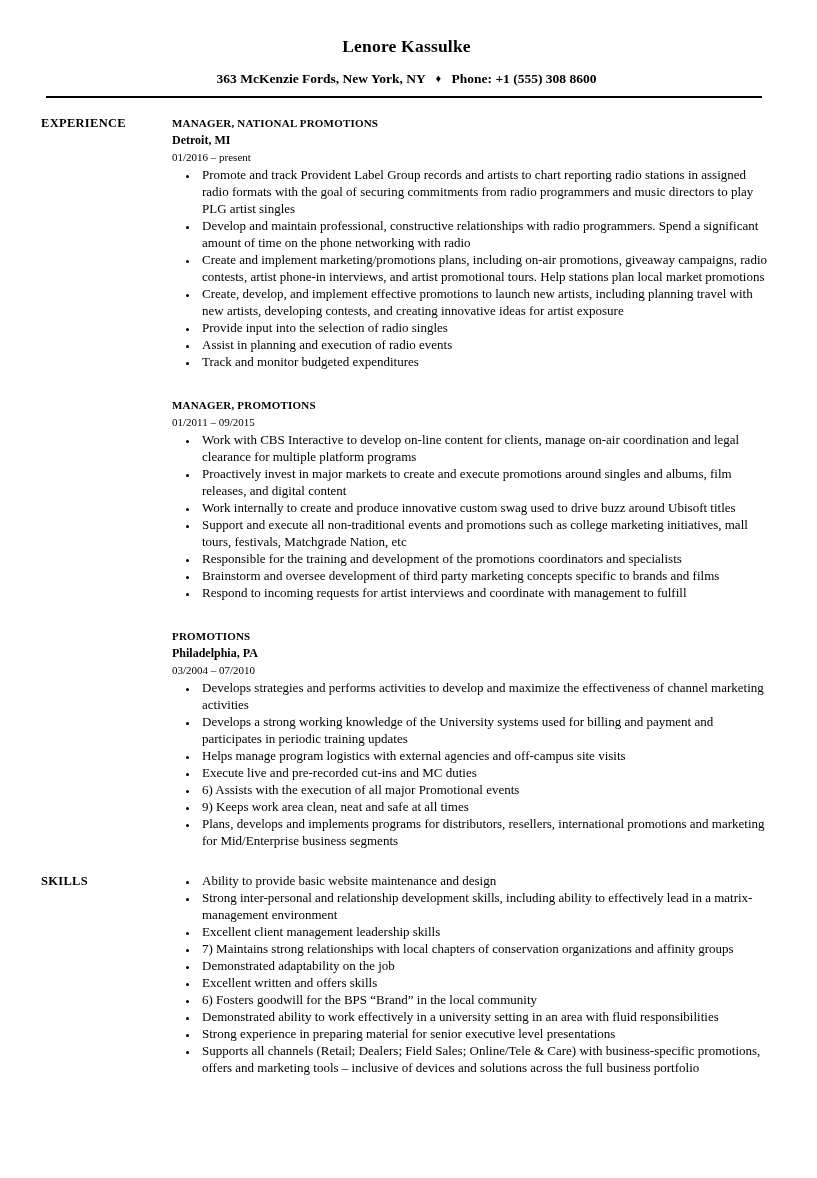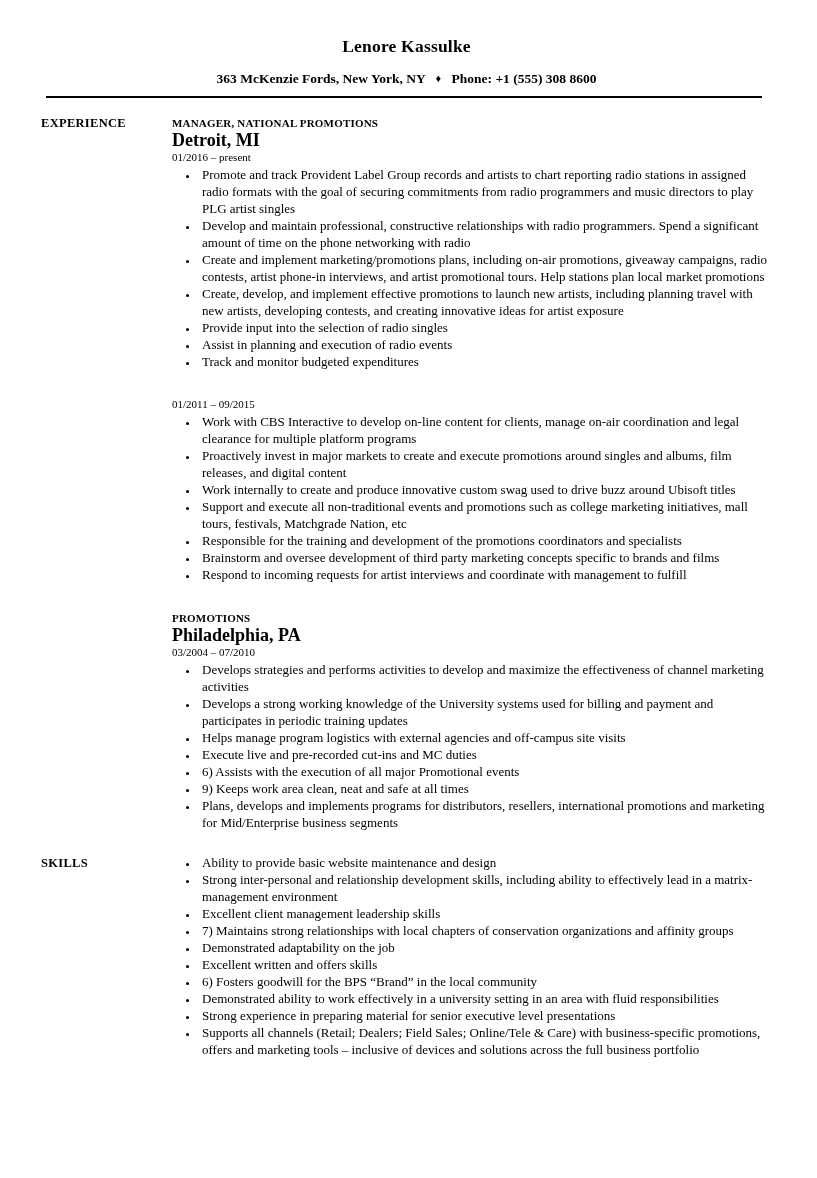--- a/index.html
+++ b/index.html
@@ -66,21 +66,21 @@
   .job:last-child { margin-bottom: 0; }
   .job-title {
     margin: 0;
     font-size: 11px;
     line-height: 18px;
     font-weight: bold;
     letter-spacing: 0.2px;
   }
   .job-location {
     margin: 0;
-    font-size: 18px;
+    font-size: 12px;
     line-height: 17px;
     font-weight: bold;
   }
   .job-dates {
     font-size: 11px;
     line-height: 17px;
   }
   ul.bullets {
     margin: 0;
     padding: 0 0 0 27px;
@@ -137,20 +137,21 @@
             <li>Develop and maintain professional, constructive relationships with radio programmers. Spend a significant amount of time on the phone networking with radio</li>
             <li>Create and implement marketing/promotions plans, including on-air promotions, giveaway campaigns, radio contests, artist phone-in interviews, and artist promotional tours. Help stations plan local market promotions</li>
             <li>Create, develop, and implement effective promotions to launch new artists, including planning travel with new artists, developing contests, and creating innovative ideas for artist exposure</li>
             <li>Provide input into the selection of radio singles</li>
             <li>Assist in planning and execution of radio events</li>
             <li>Track and monitor budgeted expenditures</li>
           </ul>
         </article>
 
         <article class="job">
+          <h2 class="job-title">MANAGER, PROMOTIONS</h2>
           <div class="job-dates">01/2011 – 09/2015</div>
           <ul class="bullets">
             <li>Work with CBS Interactive to develop on-line content for clients, manage on-air coordination and legal clearance for multiple platform programs</li>
             <li>Proactively invest in major markets to create and execute promotions around singles and albums, film releases, and digital content</li>
             <li>Work internally to create and produce innovative custom swag used to drive buzz around Ubisoft titles</li>
             <li>Support and execute all non-traditional events and promotions such as college marketing initiatives, mall tours, festivals, Matchgrade Nation, etc</li>
             <li>Responsible for the training and development of the promotions coordinators and specialists</li>
             <li>Brainstorm and oversee development of third party marketing concepts specific to brands and films</li>
             <li>Respond to incoming requests for artist interviews and coordinate with management to fulfill</li>
           </ul>

